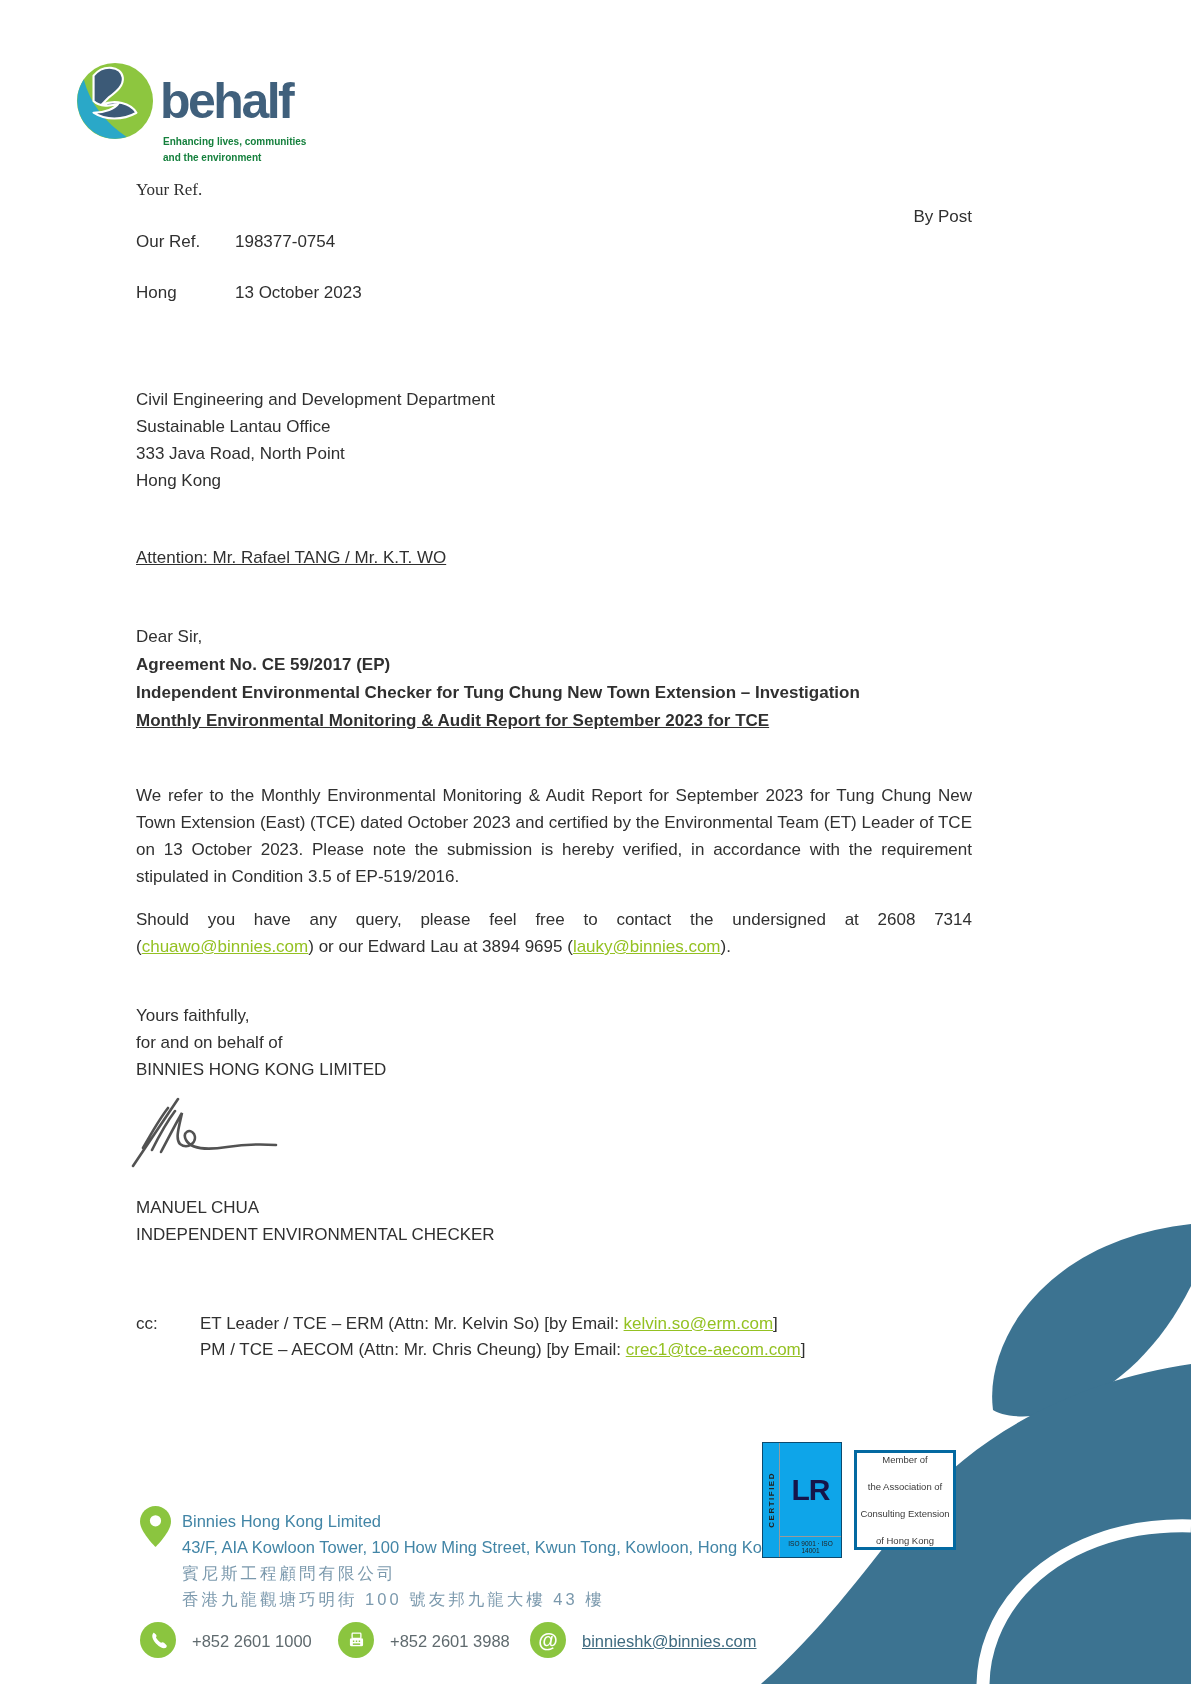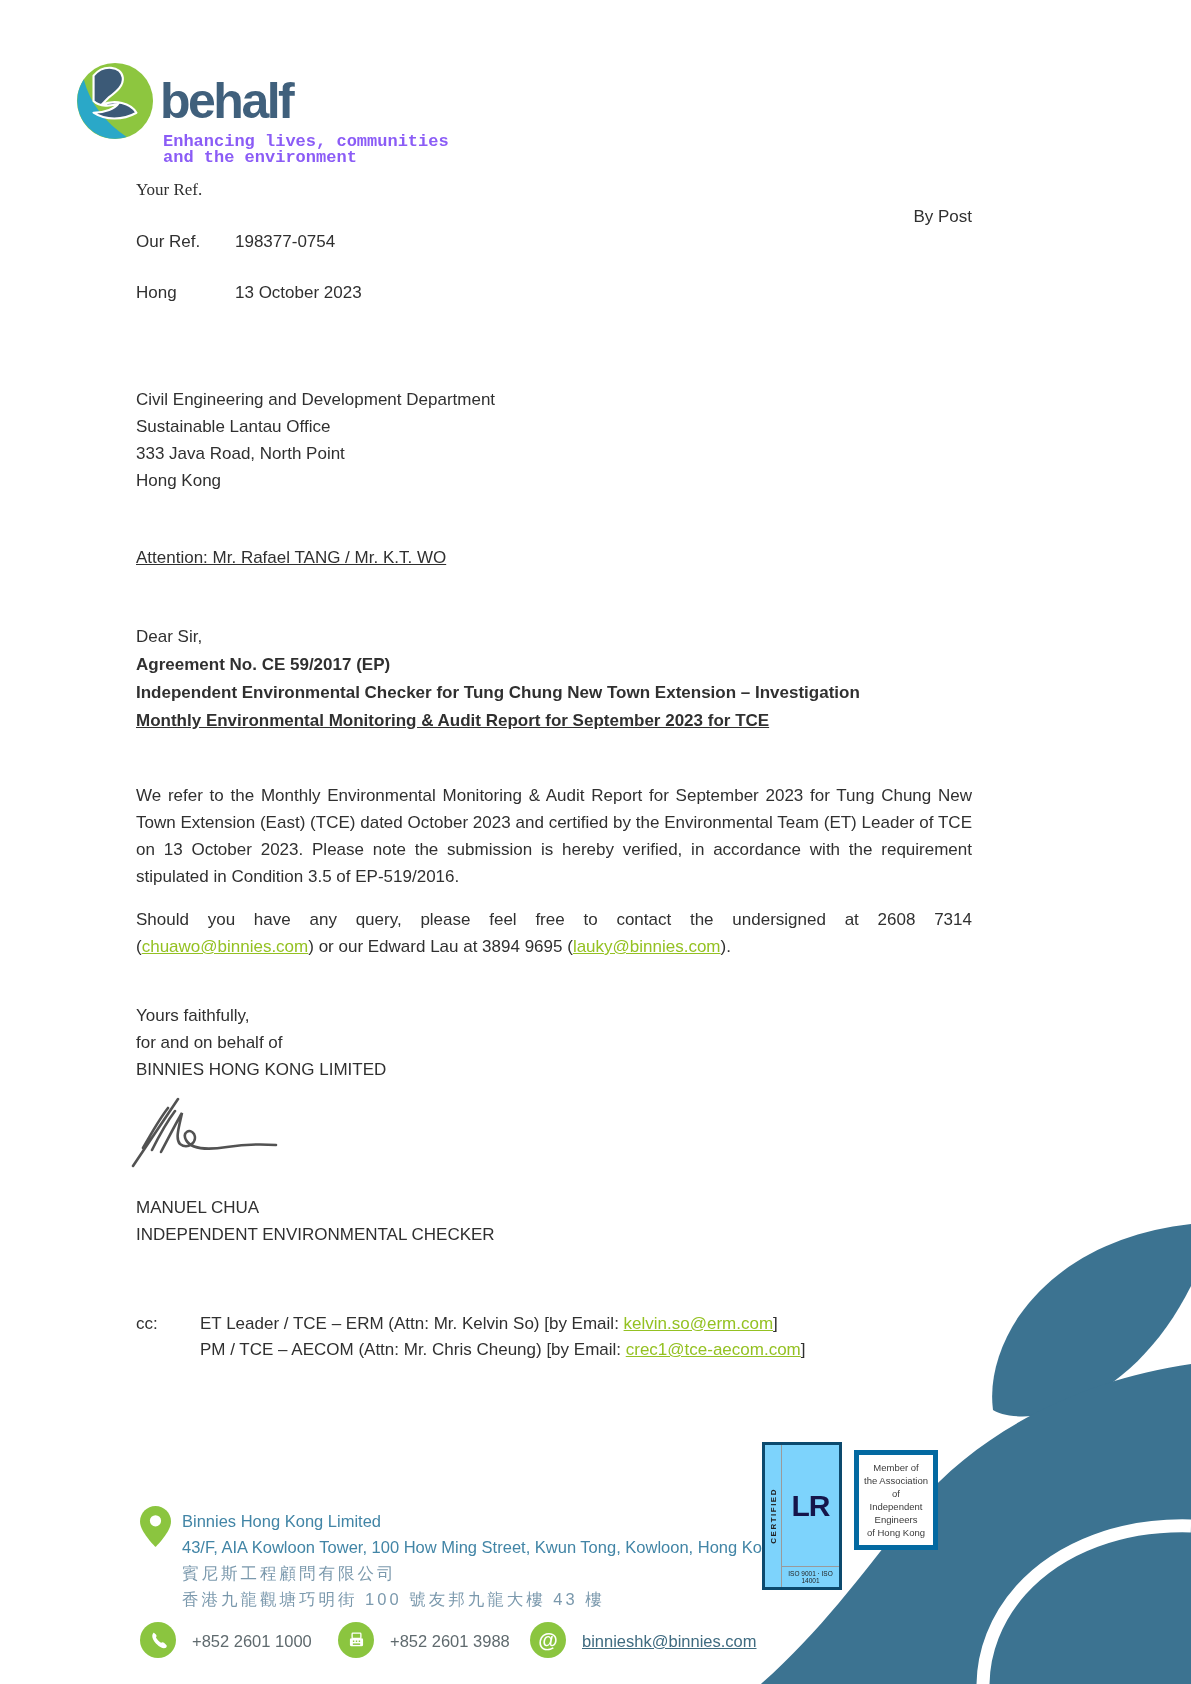--- a/index.html
+++ b/index.html
@@ -6,21 +6,21 @@
   html,body { background:#ffffff; }
   .page {
     position:relative; width:1191px; height:1684px; background:#fff;
     font-family:"Liberation Sans", sans-serif; color:#303030; font-size:17px;
     overflow:hidden; margin:0 auto;
   }
   .abs { position:absolute; }
 
   
   .wordmark { font-weight:bold; color:#40607c; font-size:50px; letter-spacing:-2.5px; }
-  .tagline  { font-weight:bold; color:#8b5cf6; font-size:17px; line-height:15.5px;font-family:Liberation Mono, monospace; }
+  .tagline  { font-weight:bold; color:#15803d; font-size:10px; line-height:15.5px; }
 
   
   .ref-row { left:136px; width:836px; }
   .ref-label { display:inline-block; width:99px; }
   .by-post { left:136px; width:836px; text-align:right; }
 
   
   .addr { left:136px; line-height:27px; }
   .attention { left:136px; text-decoration:underline; }
   .subject { left:136px; width:836px; font-weight:bold; line-height:28px; }
@@ -42,40 +42,40 @@
   .contact-text { color:#5f6a6e; font-size:16.5px; }
   .f-email { color:#3f6b80; text-decoration:underline; font-size:16.5px; cursor:pointer; }
   .icon-circle {
     width:36px; height:36px; border-radius:50%; background:#8bc53f;
     display:flex; align-items:center; justify-content:center;
   }
   .at-glyph { color:#fff; font-weight:bold; font-size:20px; line-height:1; }
 
   
   .lr-box {
-    left:762px; top:1442px; width:80px; height:148px;
-    border:3px solid #0c4a6e; display:flex; background:#7dd3fc;
+    left:762px; top:1442px; width:80px; height:116px;
+    border:1px solid #0c4a6e; display:flex; background:#0ea5e9;
   }
   .lr-strip {
     width:17px; border-right:1px solid #9a9a9a; display:flex;
     align-items:center; justify-content:center;
   }
   .lr-strip span {
     writing-mode:vertical-rl; transform:rotate(180deg);
     font-size:8px; font-weight:bold; letter-spacing:1.5px; color:#222;
   }
   .lr-main { flex:1; display:flex; flex-direction:column; }
   .lr-glyph { flex:1; display:flex; align-items:center; justify-content:center;
     font-weight:bold; font-size:30px; color:#15154a; letter-spacing:-1px; }
   .lr-iso { border-top:1px solid #9a9a9a; font-size:6.5px; color:#222;
     text-align:center; padding:3px 1px; }
   .member-box {
-    left:854px; top:1450px; width:84px; height:100px;
-    border:5px solid #0369a1; display:flex; flex-direction:column;
-    align-items:center; justify-content:center; text-align:center;
+    left:854px; top:1450px; width:102px; height:100px;
+    border:3px solid #0369a1; display:flex; flex-direction:column;
+    align-items:center; justify-content:space-between; text-align:center;
     font-size:9.5px; color:#3a3a3a; line-height:13px; background:#fff;
   }
 </style>
 </head>
 <body>
 
 <div class="page">
 
   <div class="abs" style="left:76px; top:62px;">
     <svg width="78" height="78" viewBox="0 0 80 80">
@@ -194,17 +194,17 @@
     </div>
     <div class="lr-main">
       <div class="lr-glyph">LR</div>
       <div class="lr-iso">ISO 9001 · ISO 14001</div>
     </div>
   </div>
 
   <div class="abs member-box">
     <div>Member of</div>
     <div>the Association of</div>
-    <div>Independent Engineers</div>
+    <div>Consulting Extension</div>
     <div>of Hong Kong</div>
   </div>
 
 </div>
 
 </body></html>

